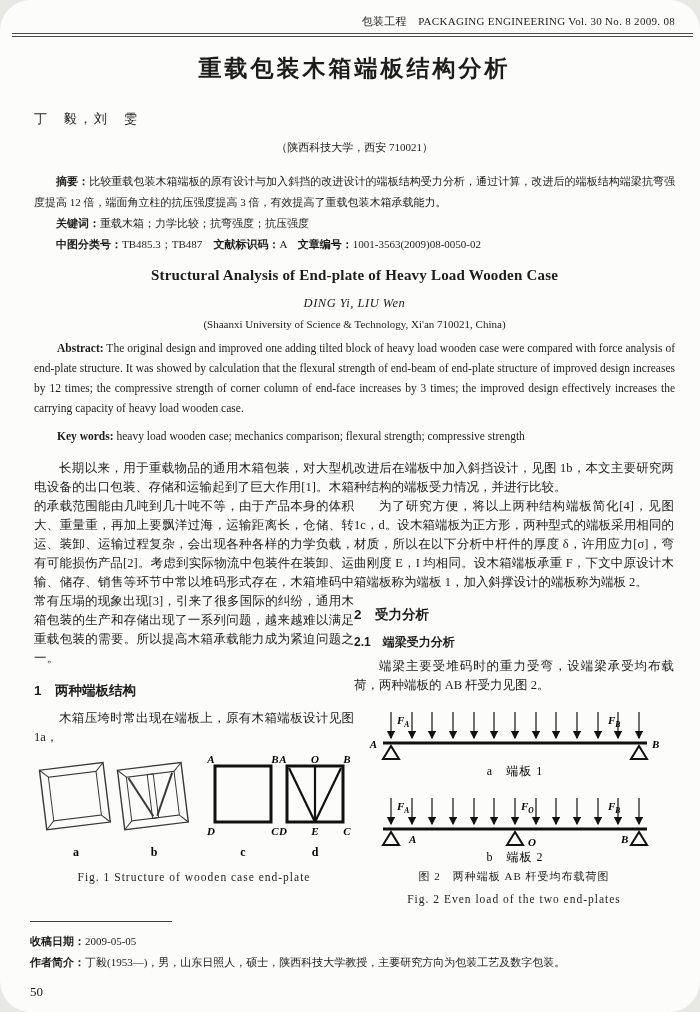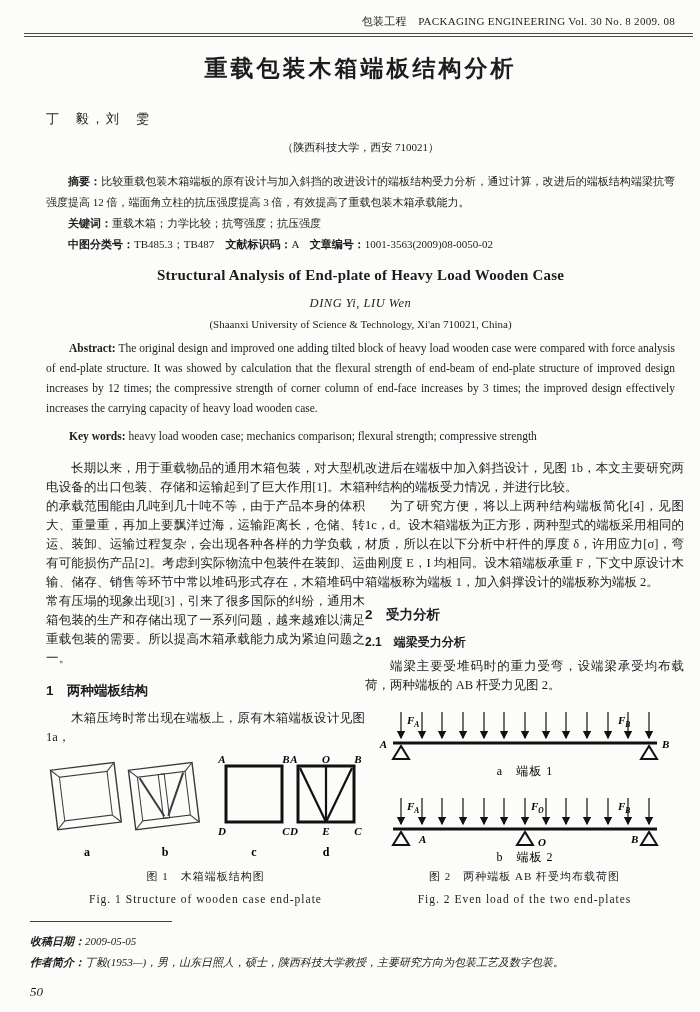--- a/index.html
+++ b/index.html
@@ -1,20 +1,20 @@
 <!DOCTYPE html>
 <html><head>
 <meta charset="utf-8">
 <style>
   html,body{margin:0;padding:0;background:#e8e8e4;}
   .page{
     width:700px;height:1012px;background:#fcfcfa;box-sizing:border-box;
     position:relative;overflow:hidden;margin:0 auto;
-    padding:14px 25px 0 46px;
-    font-family:"Liberation Serif","DejaVu Serif",serif;color:#1c1c1c;
+    padding:14px 25px 0 34px;
+    font-family:"Liberation Serif","DejaVu Serif",serif;color:#1c1c1c;border-radius:31px;
   }
   .jheader{text-align:right;font-size:11px;letter-spacing:.3px;color:#222;}
   .double-rule{height:2px;border-top:1.2px solid #4a4a4a;border-bottom:1.2px solid #4a4a4a;margin:4px -18px 0 -22px;}
   .title-cn{font-family:"Liberation Sans","DejaVu Sans",sans-serif;font-weight:bold;
     font-size:23px;text-align:center;letter-spacing:3px;margin:16px 0 0;}
   .authors-cn{text-align:left;font-size:13px;margin-top:26px;letter-spacing:2px;}
   .affil-cn{text-align:center;font-size:11px;margin-top:12px;}
   .meta{font-size:11px;line-height:21px;text-align:justify;}
   .meta.first{margin-top:16px;}
   .blk{font-family:"Liberation Sans","DejaVu Sans",sans-serif;font-weight:bold;}
@@ -31,21 +31,21 @@
   figure{margin:5px 0 0;text-align:center;}
   .figcap-cn{font-size:11px;margin-top:3px;letter-spacing:1px;}
   .figcap-en{font-size:11.5px;margin-top:4px;letter-spacing:1px;}
   svg{display:block;margin:0 auto;}
   svg text{font-family:"Liberation Serif","DejaVu Serif",serif;}
   .fig-letter{font-style:italic;font-size:11px;font-weight:bold;}
   .fig-sub{font-size:12px;font-weight:bold;}
   .beam-cap{font-size:12px;letter-spacing:1px;}
   .flabel{font-style:italic;font-size:11px;font-weight:bold;}
   .fsub{font-size:7.5px;}
-  .footer{position:absolute;left:30px;right:25px;bottom:12px;background:#fcfcfa;font-style:italic;}
+  .footer{position:absolute;left:30px;right:25px;bottom:12px;background:#fcfcfa;}
   .footnote-rule{width:142px;border-top:1.6px solid #3f3f3f;margin-bottom:9px;}
   .foot-line{font-size:11px;line-height:21px;}
   .page-number{font-size:13px;margin-top:11px;}
   .frame{stroke:#3a3a3a;fill:none;}
 </style>
 </head>
 <body>
 
 <div class="page">
 
@@ -119,21 +119,20 @@
             <text class="fig-letter" x="248" y="83" text-anchor="middle">D</text>
             <text class="fig-letter" x="280" y="83" text-anchor="middle">E</text>
             <text class="fig-letter" x="312" y="83" text-anchor="middle">C</text>
           </g>
 
           <text class="fig-sub" x="41" y="104" text-anchor="middle">a</text>
           <text class="fig-sub" x="119" y="104" text-anchor="middle">b</text>
           <text class="fig-sub" x="208" y="104" text-anchor="middle">c</text>
           <text class="fig-sub" x="280" y="104" text-anchor="middle">d</text>
         </svg>
-        <div class="figcap-cn">图 1　木箱端板结构图</div>
         <div class="figcap-en">Fig. 1 Structure of wooden case end-plate</div>
       </figure>
     </div>
 
     <div class="col">
       <p>改进后在端板中加入斜挡设计，见图 1b，本文主要研究两种结构的端板受力情况，并进行比较。</p>
       <p class="ind">为了研究方便，将以上两种结构端板简化[4]，见图 1c，d。设木箱端板为正方形，两种型式的端板采用相同的材质，所以在以下分析中杆件的厚度 δ，许用应力[σ]，弯曲刚度 E，I 均相同。设木箱端板承重 F，下文中原设计木箱端板称为端板 1，加入斜撑设计的端板称为端板 2。</p>
       <h3 class="sec">2　受力分析</h3>
       <h4 class="subsec">2.1　端梁受力分析</h4>
       <p class="ind">端梁主要受堆码时的重力受弯，设端梁承受均布载荷，两种端板的 AB 杆受力见图 2。</p>

